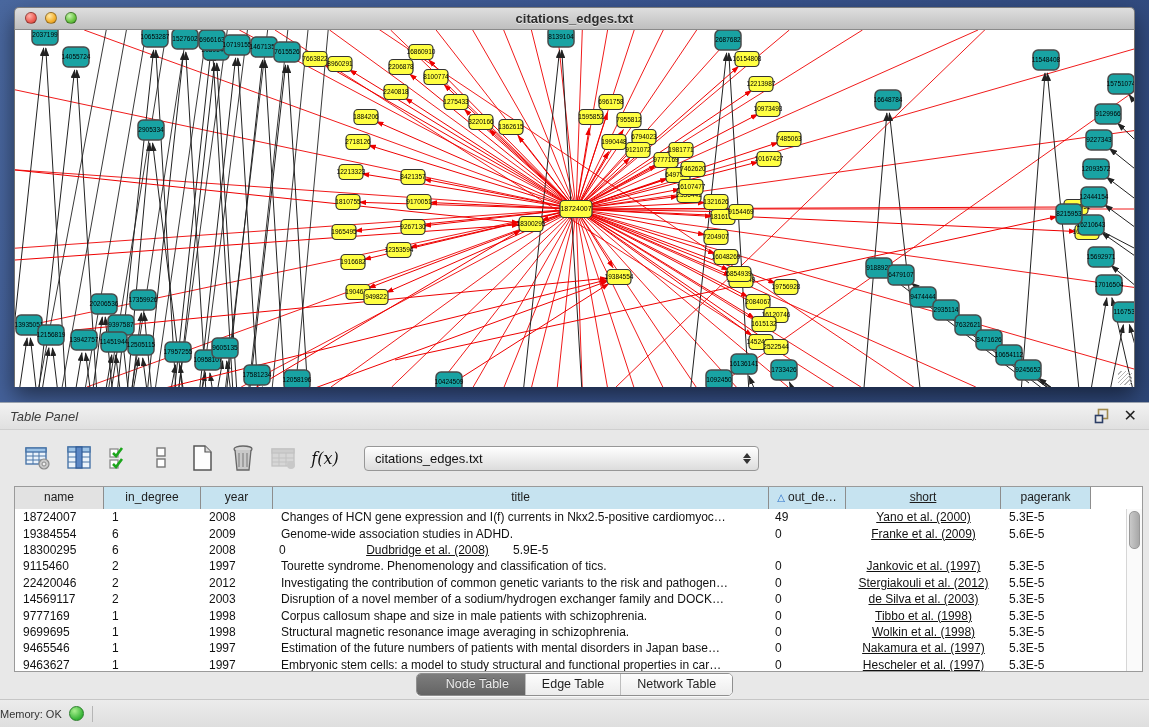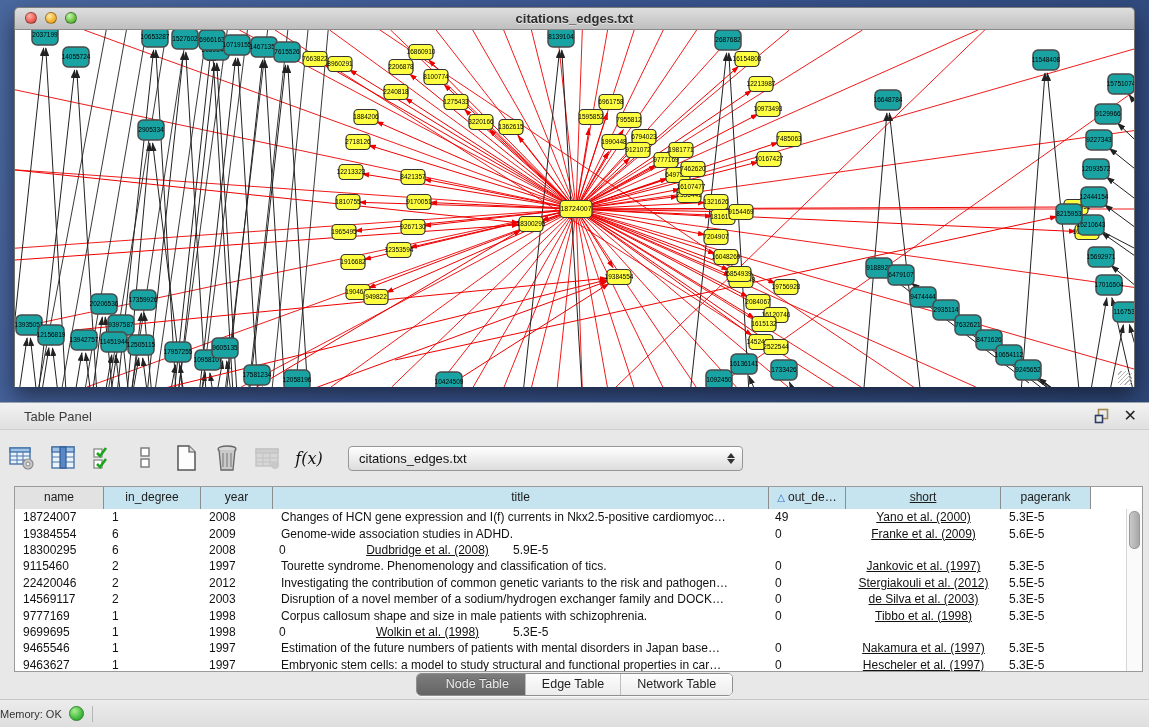--- a/index.html
+++ b/index.html
@@ -21,27 +21,27 @@
   .light.green{background:radial-gradient(circle at 35% 30%,#c8f4b0,#68c440 60%,#3f9a28);}
   .net-canvas{position:relative;height:357px;background:#fff;border-left:1px solid #6f6f6f;border-right:1px solid #6f6f6f;overflow:hidden;}
   .net-canvas svg{position:absolute;left:0;top:0;}
   .grip{position:absolute;right:2px;bottom:2px;width:14px;height:14px;
         background:repeating-linear-gradient(135deg,transparent 0 2px,#b4b4b4 2px 3px);}
 
   
   .panel-header{position:absolute;left:0;top:402px;width:1149px;height:28px;box-sizing:border-box;
                 background:linear-gradient(#f2f2f2,#e0e0e0);border-top:1px solid #9aa2ae;border-bottom:1px solid #cfcfcf;
                 display:flex;align-items:center;}
-  .panel-header .ph-title{margin-left:24px;font-size:13px;color:#3c3c3c;}
+  .panel-header .ph-title{margin-left:10px;font-size:13px;color:#3c3c3c;font-style:italic;}
   .ph-icons{margin-left:auto;margin-right:12px;display:flex;align-items:center;gap:14px;}
   .close-x{font-size:16px;font-weight:bold;color:#222;line-height:16px;cursor:default;}
 
   
   .panel-body{position:absolute;left:0;top:430px;width:1149px;height:270px;background:#e8e8e8;}
-  .toolbar{position:absolute;left:8px;top:12px;height:32px;display:flex;align-items:center;gap:13px;}
+  .toolbar{position:absolute;left:24px;top:12px;height:32px;display:flex;align-items:center;gap:13px;}
   .tb-icon{width:28px;height:28px;display:flex;align-items:center;justify-content:center;}
   .tb-icon.disabled{opacity:.4;}
   .fx{font-family:"DejaVu Serif","Liberation Serif",serif;font-style:italic;font-size:16px;color:#111;}
   .combo{margin-left:12px;width:393px;height:23px;border:1px solid #979797;border-radius:4px;
          background:linear-gradient(#ffffff,#dcdcdc);display:flex;align-items:center;box-shadow:inset 0 1px 0 #fff;}
   .combo .combo-text{flex:1;padding-left:10px;font-size:13px;color:#111;}
   .combo .arrows{width:18px;display:flex;flex-direction:column;align-items:center;gap:1px;margin-right:2px;}
   .combo .arrows i{width:0;height:0;border-left:4px solid transparent;border-right:4px solid transparent;}
   .combo .arrows .up{border-bottom:5px solid #333;}
   .combo .arrows .dn{border-top:5px solid #333;}
@@ -891,20 +891,21 @@
             <div class="td c3">Corpus callosum shape and size in male patients with schizophrenia.</div>
             <div class="td c4">0</div>
             <div class="td c5">Tibbo et al. (1998)</div>
             <div class="td c6">5.3E-5</div>
             <div class="td fill"></div>
           </div>
           <div class="tr">
             <div class="td c0">9699695</div>
             <div class="td c1">1</div>
             <div class="td c2">1998</div>
+            <div class="td c3">Structural magnetic resonance image averaging in schizophrenia.</div>
             <div class="td c4">0</div>
             <div class="td c5">Wolkin et al. (1998)</div>
             <div class="td c6">5.3E-5</div>
             <div class="td fill"></div>
           </div>
           <div class="tr">
             <div class="td c0">9465546</div>
             <div class="td c1">1</div>
             <div class="td c2">1997</div>
             <div class="td c3">Estimation of the future numbers of patients with mental disorders in Japan base…</div>

